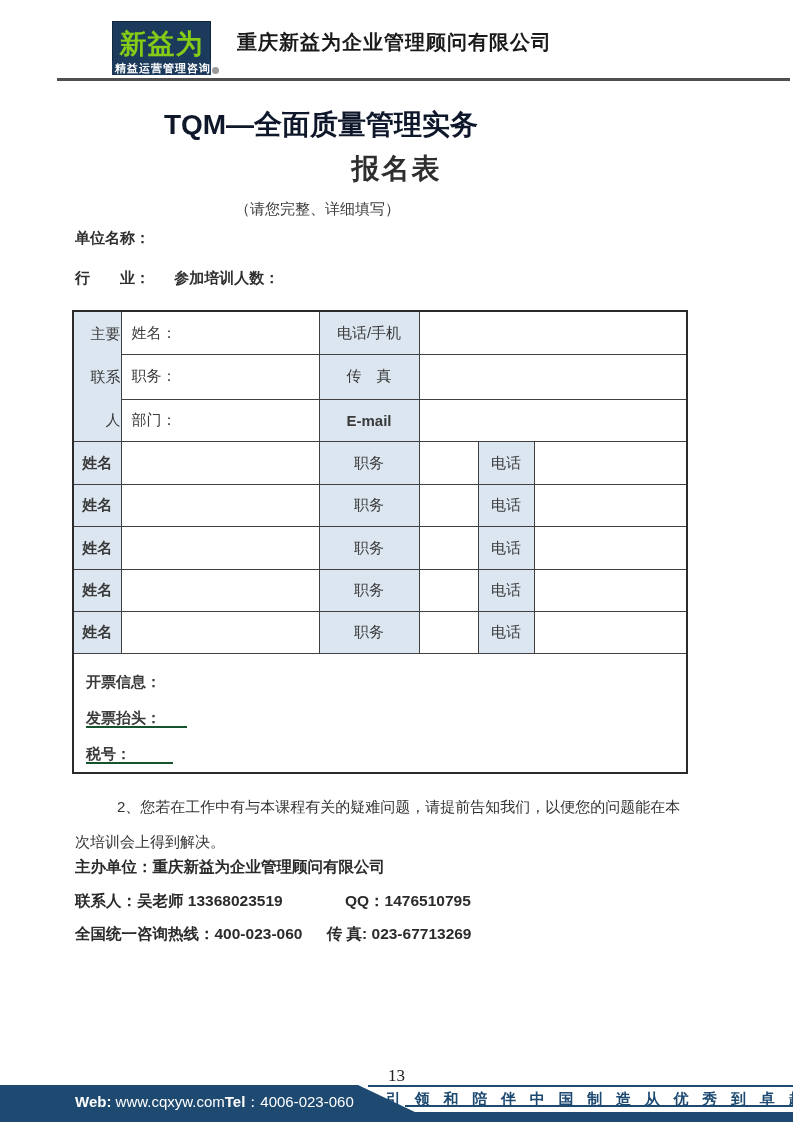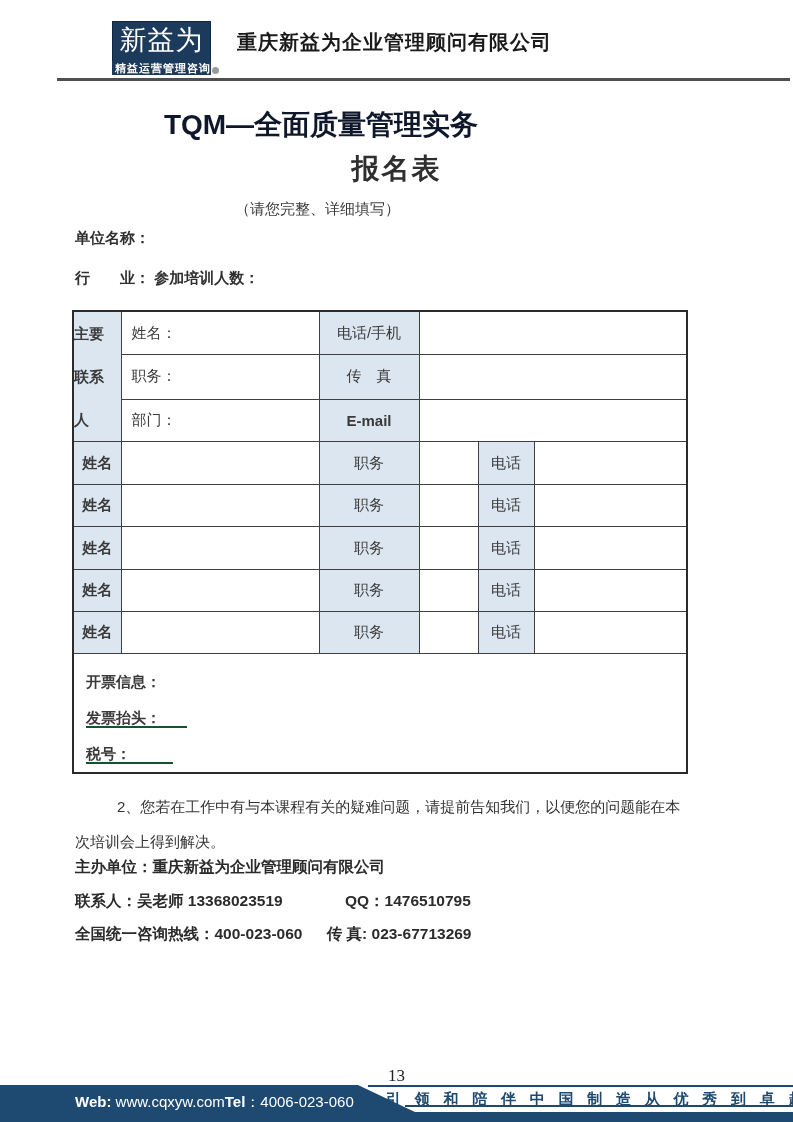--- a/index.html
+++ b/index.html
@@ -1,54 +1,54 @@
 <!DOCTYPE html>
 <html><head>
 <meta charset="utf-8">
 <style>
   html,body{margin:0;padding:0;background:#ffffff;}
   .page{position:relative;width:793px;height:1122px;background:#fff;overflow:hidden;
         font-family:"Liberation Sans",sans-serif;color:#333;}
   .abs{position:absolute;}
 
   
-  .logo-box{left:112px;top:21px;width:97px;height:40px;background:#1c3a5c;color:#ffffff;
-            display:flex;align-items:flex-start;justify-content:center;font-weight:normal;
+  .logo-box{left:112px;top:21px;width:97px;height:40px;background:#1c3a5c;color:#84cc16;
+            display:flex;align-items:flex-end;justify-content:center;font-weight:bold;
             font-size:27px;letter-spacing:1px;border:1px solid #10263d;}
   .logo-band{left:112px;top:61px;width:99px;height:14px;background:#1c3a5c;color:#fff;
              display:flex;align-items:center;justify-content:flex-end;font-size:11px;
              font-weight:bold;letter-spacing:1px;}
   .logo-dot{left:212px;top:67px;width:7px;height:7px;border-radius:50%;background:#9a9a9a;}
   .company-cn{left:237px;top:29px;font-size:20px;font-weight:bold;color:#1a1a1a;letter-spacing:1px;}
   .company-en{left:236px;top:59px;font-size:13px;color:#8c8c8c;
               font-family:"Liberation Serif",serif;}
   .header-rule{left:57px;top:78px;width:733px;height:3px;background:#4f4f4f;}
 
   
   .title1{left:0;top:106px;width:642px;text-align:center;font-size:28px;font-weight:bold;color:#0f172a;}
   .title2{left:0;top:150px;width:793px;text-align:center;font-size:28px;font-weight:bold;color:#2e2e2e;letter-spacing:2px;}
   .subtitle{left:0;top:200px;width:635px;text-align:center;font-size:15px;color:#3c3c3c;}
 
   
   .lbl{font-size:15px;font-weight:bold;color:#2f2f2f;}
   .company-label{left:75px;top:229px;}
   .industry-line{left:75px;top:269px;}
-  .industry-line .gap{}
+  .industry-line .gap{margin-left:20px;}
 
   
   .reg-table{position:absolute;left:72px;top:310px;width:614px;height:450px;
              border-collapse:collapse;table-layout:fixed;}
   .reg-table td{border:1px solid #404040;font-size:15px;color:#3a3a3a;
                 vertical-align:middle;padding:0;}
   .reg-table{border:2px solid #2b2b2b;}
   td.blue{background:#dce6f1;}
   td.center{text-align:center;}
   td.bold{font-weight:bold;}
   td.label-cell{padding-left:10px;text-align:left;}
-  .main-contact span{display:block;text-align:left;font-weight:bold;line-height:43px;}
+  .main-contact span{display:block;text-align:right;font-weight:normal;line-height:43px;}
   td.invoice-cell{padding:10px 0 0 12px;vertical-align:top;font-weight:bold;}
   .invoice-cell .inv-line{line-height:36px;}
   .u-line{border-bottom:2px solid #14532d;margin-top:10px;}
   .pad-sm{padding-right:26px;}
   .pad-lg{padding-right:42px;}
 
   
   .note1{left:75px;top:763px;font-size:15px;color:#333;}
   .note1 b{color:#2b2b2b;}
   .note2{left:117px;top:798px;font-size:15px;color:#333;}

